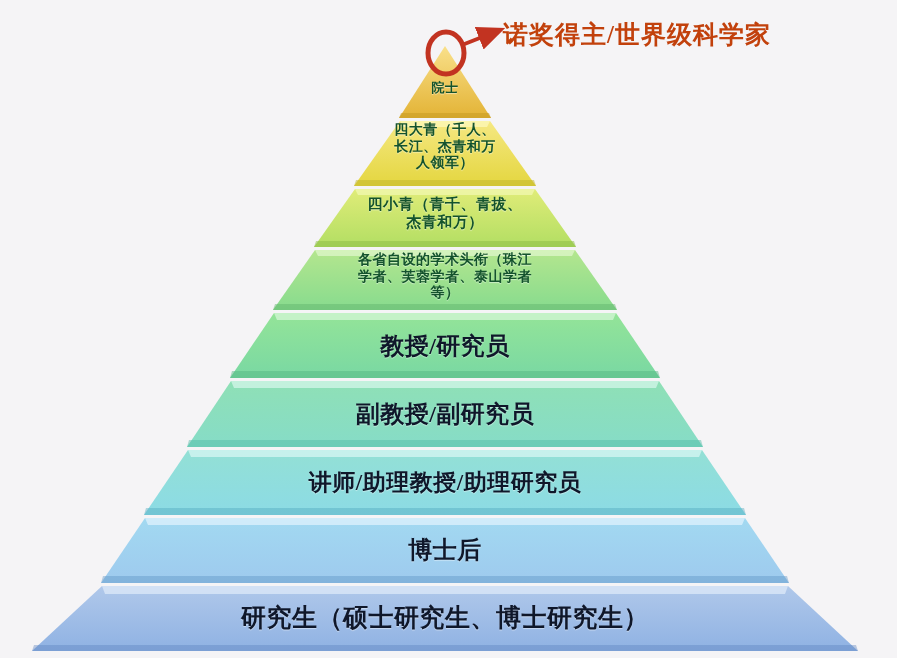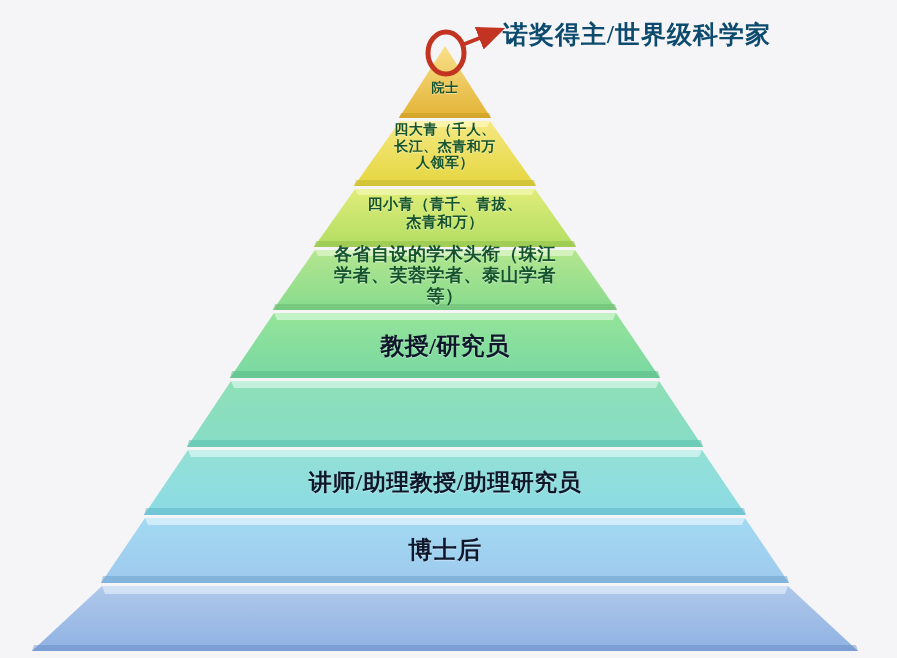--- a/index.html
+++ b/index.html
@@ -45,21 +45,21 @@
   .tier-label.black {
     color: #0f172a;
     text-shadow: 0 1px 1px rgba(255,255,255,0.45);
   }
   #callout-text {
     position: absolute;
     left: 503px;
     top: 18px;
     font-size: 25px;
     font-weight: 700;
-    color: #0c4a6e;
+    color: #c2410c;
     letter-spacing: 1px;
     white-space: nowrap;
   }
 </style>
 </head>
 <body>
 
 <div id="stage">
 
   <svg id="pyramid-svg" viewBox="0 0 897 658">
@@ -165,27 +165,29 @@
 
   <div class="tier-label dark-red" style="left:399px; top:80px; width:92px; font-size:13px;">院士</div>
 
   <div class="tier-label dark-red" style="left:364px; top:122px; width:162px; font-size:14px;">四大青（千人、
 长江、杰青和万
 人领军）</div>
 
   <div class="tier-label dark-red" style="left:327px; top:196px; width:236px; font-size:15px;">四小青（青千、青拔、
 杰青和万）</div>
 
-  <div class="tier-label dark-red" style="left:283px; top:244px; width:324px; font-size:18px;">各省自设的学术头衔（珠江
+  <div class="tier-label dark-red" style="left:283px; top:252px; width:324px; font-size:14px;">各省自设的学术头衔（珠江
 学者、芙蓉学者、泰山学者
 等）</div>
 
   <div class="tier-label black" style="left:240px; top:332px; width:410px; font-size:24px;">教授/研究员</div>
 
+  <div class="tier-label black" style="left:197px; top:400px; width:496px; font-size:24px;">副教授/副研究员</div>
 
   <div class="tier-label black" style="left:154px; top:469px; width:582px; font-size:23px;">讲师/助理教授/助理研究员</div>
 
   <div class="tier-label black" style="left:111px; top:536px; width:668px; font-size:24px;">博士后</div>
 
+  <div class="tier-label black" style="left:60px; top:603px; width:770px; font-size:25px;">研究生（硕士研究生、博士研究生）</div>
 
   <div id="callout-text">诺奖得主/世界级科学家</div>
 
 </div>
 
 </body></html>

